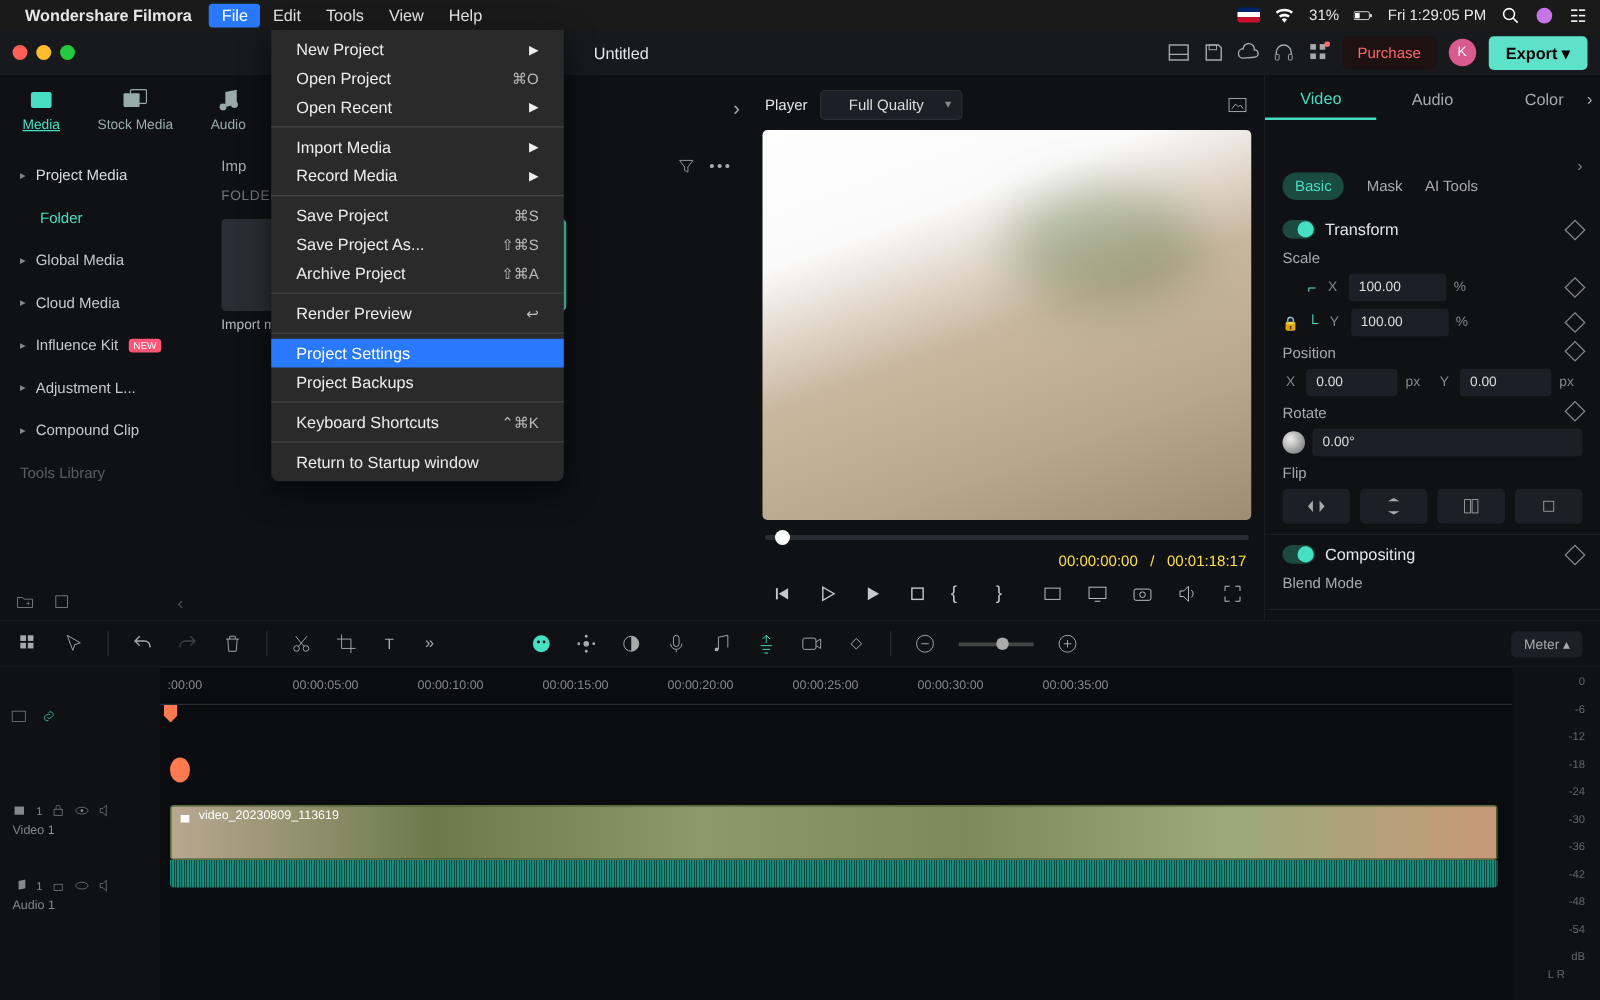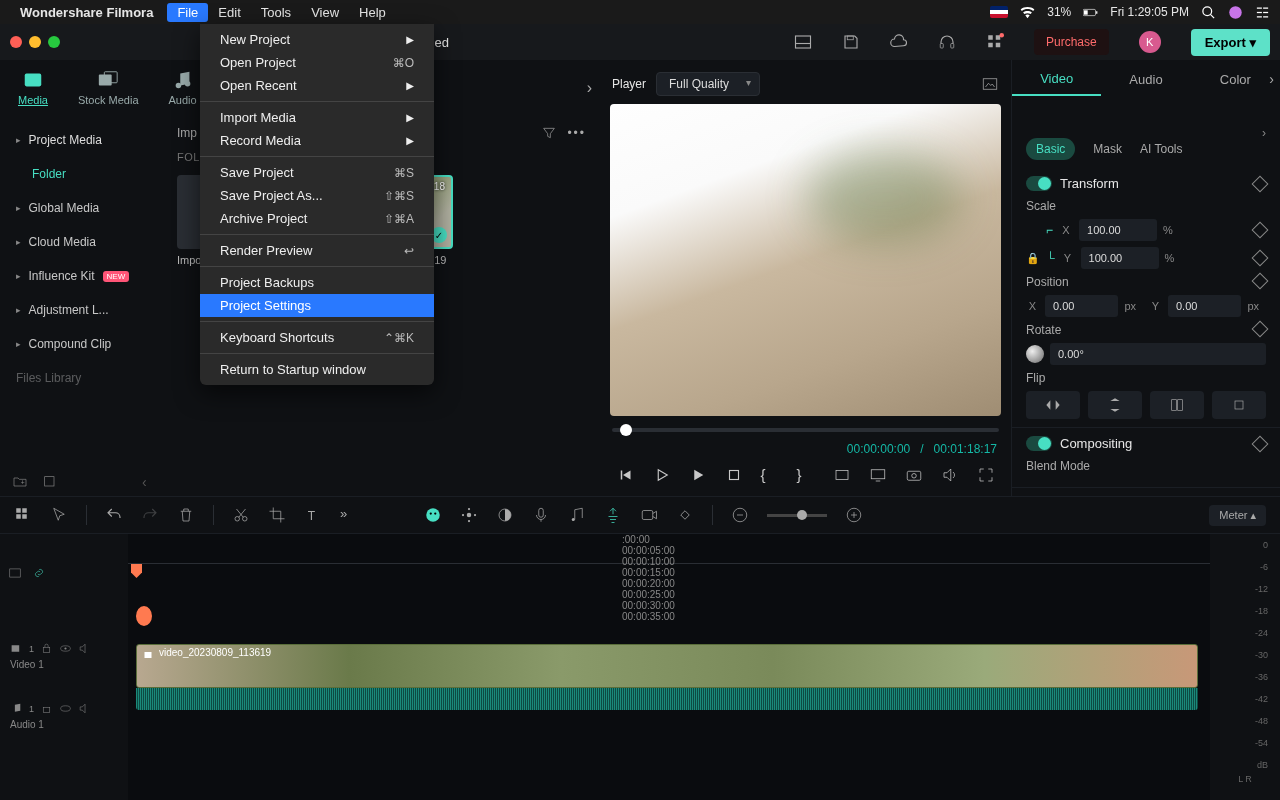--- a/index.html
+++ b/index.html
@@ -15,21 +15,21 @@
 .menubar .right { display: flex; align-items: center; gap: 12px; font-size: 12px; }
 .menubar .right .flag { width: 18px; height: 12px; background: linear-gradient(#012169 33%, #fff 33%, #fff 66%, #C8102E 66%); border-radius: 2px; }
 .menubar svg { width: 15px; height: 15px; fill: #fff; }
 
 
 .titlebar { height: 36px; background: #17191c; display: flex; align-items: center; padding: 0 10px; }
 .traffic { display: flex; gap: 7px; }
 .traffic span { width: 12px; height: 12px; border-radius: 50%; }
 .tred { background: #ff5f56; } .tyel { background: #ffbd2e; } .tgrn { background: #27c93f; }
 .titlebar .title { flex: 1; text-align: center; font-size: 13px; }
-.titlebar .right { display: flex; gap: 30px; align-items: center; }
+.titlebar .right { display: flex; gap: 10px; align-items: center; }
 .titlebar .right .icon { width: 18px; height: 18px; fill: #aaa; cursor: pointer; }
 .btn-purchase { background: #1e1112; color: #ff6b6b; border: none; padding: 6px 12px; border-radius: 4px; font-size: 12px; cursor: pointer; }
 .avatar { width: 22px; height: 22px; border-radius: 50%; background: #d85a8f; color: #fff; display: flex; align-items: center; justify-content: center; font-size: 11px; }
 .btn-export { background: #5de1c8; color: #000; border: none; padding: 6px 14px; border-radius: 4px; font-size: 13px; font-weight: 600; cursor: pointer; }
 
 
 .main { display: flex; height: 436px; }
 .leftpane { width: 600px; display: flex; flex-direction: column; position: relative; }
 .tabstrip { height: 55px; display: flex; align-items: center; padding: 0 18px; gap: 30px; background: #0f1114; position: relative; }
 .tab { display: flex; flex-direction: column; align-items: center; gap: 3px; font-size: 11px; color: #9aa; cursor: pointer; }
@@ -55,30 +55,30 @@
 .thumb { width: 130px; }
 .thumbimg { height: 74px; background: linear-gradient(135deg, #5a7a3a 20%, #8a9a6a 50%, #b0b0a0 80%); border-radius: 4px; position: relative; border: 2px solid transparent; }
 .thumbimg.sel { border-color: #47dfc3; }
 .thumbimg .dur { position: absolute; top: 4px; right: 6px; font-size: 10px; color: #fff; text-shadow: 0 0 3px #000; }
 .thumbimg .chk { position: absolute; bottom: 4px; right: 4px; width: 16px; height: 16px; background: #47dfc3; border-radius: 50%; color: #000; font-size: 10px; display: flex; align-items: center; justify-content: center; }
 .thumb .name { font-size: 11px; margin-top: 5px; color: #bbb; white-space: nowrap; overflow: hidden; text-overflow: ellipsis; }
 
 
 .preview { width: 411px; background: #0f1114; display: flex; flex-direction: column; padding: 6px 0; }
 .previewhead { display: flex; align-items: center; gap: 10px; padding: 6px 12px; font-size: 12px; }
-.selectbox { background: #1c2026; border: 1px solid #2a2e34; padding: 4px 30px 4px 12px; border-radius: 4px; font-size: 12px; color: #ddd; position: relative; cursor: pointer; }
+.selectbox { background: #1c2026; border: 1px solid #2a2e34; padding: 4px 30px 4px 22px; border-radius: 4px; font-size: 12px; color: #ddd; position: relative; cursor: pointer; }
 .selectbox::after { content: '▾'; position: absolute; right: 8px; color: #888; font-size: 10px; }
 .previewhead .spacer { flex: 1; }
 .previewhead svg { width: 18px; height: 18px; fill: #aaa; }
 .video { flex: 1; margin: 2px 10px 6px; background: linear-gradient(160deg, #fefefe 0%, #fafafa 25%, #c9b89f 50%, #b8a68c 75%, #9f8d73 100%); border-radius: 4px; position: relative; overflow: hidden; }
 .video::before { content: ''; position: absolute; top: 15%; right: 10%; width: 40%; height: 30%; background: rgba(60, 100, 40, 0.3); border-radius: 50%; filter: blur(20px); }
 .scrubrow { padding: 6px 12px; }
 .scrub { height: 4px; background: #2a2e34; border-radius: 2px; position: relative; }
 .scrub .dot { position: absolute; left: 2%; top: -4px; width: 12px; height: 12px; background: #fff; border-radius: 50%; }
-.timerow { display: flex; justify-content: flex-end; gap: 10px; padding: 4px 14px; font-size: 12px; color: #14b8a6; }
+.timerow { display: flex; justify-content: flex-end; gap: 10px; padding: 4px 14px; font-size: 12px; color: #fde047; }
 .transportrow { display: flex; align-items: center; gap: 18px; justify-content: center; padding: 6px; }
 .transportrow svg, .transportrow .glyph { width: 18px; height: 18px; fill: #c8c8c8; color: #c8c8c8; font-size: 15px; cursor: pointer; }
 
 
 .inspector { width: 269px; background: #0f1114; display: flex; flex-direction: column; border-left: 1px solid #1a1e24; }
 .insptabs { display: flex; height: 38px; align-items: center; position: relative; }
 .insptab { flex: 1; text-align: center; font-size: 13px; color: #aaa; cursor: pointer; padding: 8px 0; }
 .insptab.active { color: #47dfc3; border-bottom: 2px solid #47dfc3; }
 .insptabs .chev { position: absolute; right: 6px; font-size: 14px; color: #aaa; }
 .subtabs { display: flex; gap: 18px; padding: 8px 14px; font-size: 12px; align-items: center; }
@@ -115,34 +115,34 @@
 .zoomslider .h { position: absolute; left: 50%; top: -4px; width: 10px; height: 10px; background: #aaa; border-radius: 50%; }
 .meterbtn { background: #1c2026; padding: 4px 10px; font-size: 11px; color: #aaa; border-radius: 4px; margin-left: auto; }
 
 
 .timeline { height: 266px; background: #0a0c0f; display: flex; }
 .trackhead { width: 128px; background: #0f1114; padding-top: 32px; }
 .thitem { height: 60px; padding: 6px 10px; font-size: 10px; color: #888; }
 .thitem .icons { display: flex; gap: 6px; margin-bottom: 4px; align-items: center; }
 .thitem .icons svg { width: 13px; height: 13px; fill: #888; }
 .trackarea { flex: 1; position: relative; overflow: hidden; }
-.ruler { height: 30px; border-bottom: 1px solid #2a2e34; display: flex; font-size: 10px; color: #888; align-items: center; padding-left: 6px; flex-direction: column; }
+.ruler { height: 30px; border-bottom: 1px solid #2a2e34; display: flex; font-size: 10px; color: #888; align-items: center; padding-left: 6px; }
 .ruler span { width: 100px; }
 .tracks { position: relative; }
 .playhead { position: absolute; left: 8px; top: 0; bottom: 0; width: 1px; background: #ff7a50; }
 .playhead::before { content: ''; position: absolute; top: 0; left: -5px; width: 11px; height: 14px; background: #ff7a50; clip-path: polygon(0 0, 100% 0, 100% 60%, 50% 100%, 0 60%); }
 .marker { position: absolute; left: 8px; top: 42px; width: 16px; height: 20px; background: #ff7a50; border-radius: 50%; }
 .vidclip { position: absolute; left: 8px; top: 80px; right: 12px; height: 44px; background: linear-gradient(90deg, #b8a890, #6a7a4a, #8a9a6a, #7a8a5a, #9aaa7a, #c89878); border: 1px solid #5a6e3a; border-radius: 3px; font-size: 10px; color: #fff; padding: 2px 6px; display: flex; align-items: flex-start; }
 .vidclip svg { width: 12px; height: 12px; fill: #fff; margin-right: 4px; margin-top: 2px; }
 .audclip { position: absolute; left: 8px; top: 124px; right: 12px; height: 22px; background: repeating-linear-gradient(90deg, #1a8a7a 0, #1a8a7a 1px, #0d4a42 1px, #0d4a42 2px); border-radius: 0 0 3px 3px; }
 .meterpanel { width: 70px; background: #0f1114; padding: 6px; }
 .meterscale { display: flex; flex-direction: column; align-items: flex-end; gap: 12px; font-size: 9px; color: #666; padding-right: 6px; }
 
 
-.dropdown { position: absolute; left: 200px; top: 24px; width: 234px; background: #2a2a2a; border-radius: 0 0 6px 6px; box-shadow: 0 8px 24px rgba(0,0,0,0.6); padding: 4px 0; z-index: 1000; }
+.dropdown { position: absolute; left: 217px; top: 24px; width: 234px; background: #2a2a2a; border-radius: 0 0 6px 6px; box-shadow: 0 8px 24px rgba(0,0,0,0.6); padding: 4px 0; z-index: 1000; }
 .dd-item { padding: 4px 20px; font-size: 13px; color: #eee; display: flex; align-items: center; cursor: default; }
 .dd-item.highlight { background: #2979ff; color: #fff; }
 .dd-item .sc { margin-left: auto; font-size: 12px; color: #bbb; }
 .dd-item .arr { margin-left: auto; font-size: 10px; }
 .dd-sep { height: 1px; background: #444; margin: 4px 0; }
 </style>
 </head>
 <body>
 
 <div class="menubar">
@@ -282,21 +282,21 @@
           </div>
         <div class="sideitem">
             <span class="caret">▸</span>
             <span>Adjustment L...</span>
           </div>
         <div class="sideitem">
             <span class="caret">▸</span>
             <span>Compound Clip</span>
           </div>
         <div class="sideitem" style="opacity:0.4">
-            <span>Files Library</span>
+            <span>Tools Library</span>
           </div>
         <div class="sidefoot">
           <svg viewBox="0 0 24 24">
               <path d="M3 6h6l2 2h10v10H3z" fill="none" stroke="#888"></path>
               <text x="13" y="16" font-size="10" fill="#888">+</text>
             </svg>
           <svg viewBox="0 0 24 24">
               <rect x="4" y="4" width="14" height="14" fill="none" stroke="#888"></rect>
             </svg>
           <span style="margin-left:70px;color:#555;font-size:14px">‹</span>
@@ -696,26 +696,26 @@
     <div class="dd-item">
       <span>Archive Project</span>
       <span class="sc">⇧⌘A</span>
     </div>
     <div class="dd-sep"></div>
     <div class="dd-item">
       <span>Render Preview</span>
       <span class="sc">↩</span>
     </div>
     <div class="dd-sep"></div>
-    <div class="dd-item">
-      <span>Project Backups</span>
-    </div>
     <div class="dd-item highlight">
       <span>Project Settings</span>
     </div>
+    <div class="dd-item">
+      <span>Project Backups</span>
+    </div>
     <div class="dd-sep"></div>
     <div class="dd-item">
       <span>Keyboard Shortcuts</span>
       <span class="sc">⌃⌘K</span>
     </div>
     <div class="dd-sep"></div>
     <div class="dd-item">
       <span>Return to Startup window</span>
     </div>
   </div>

